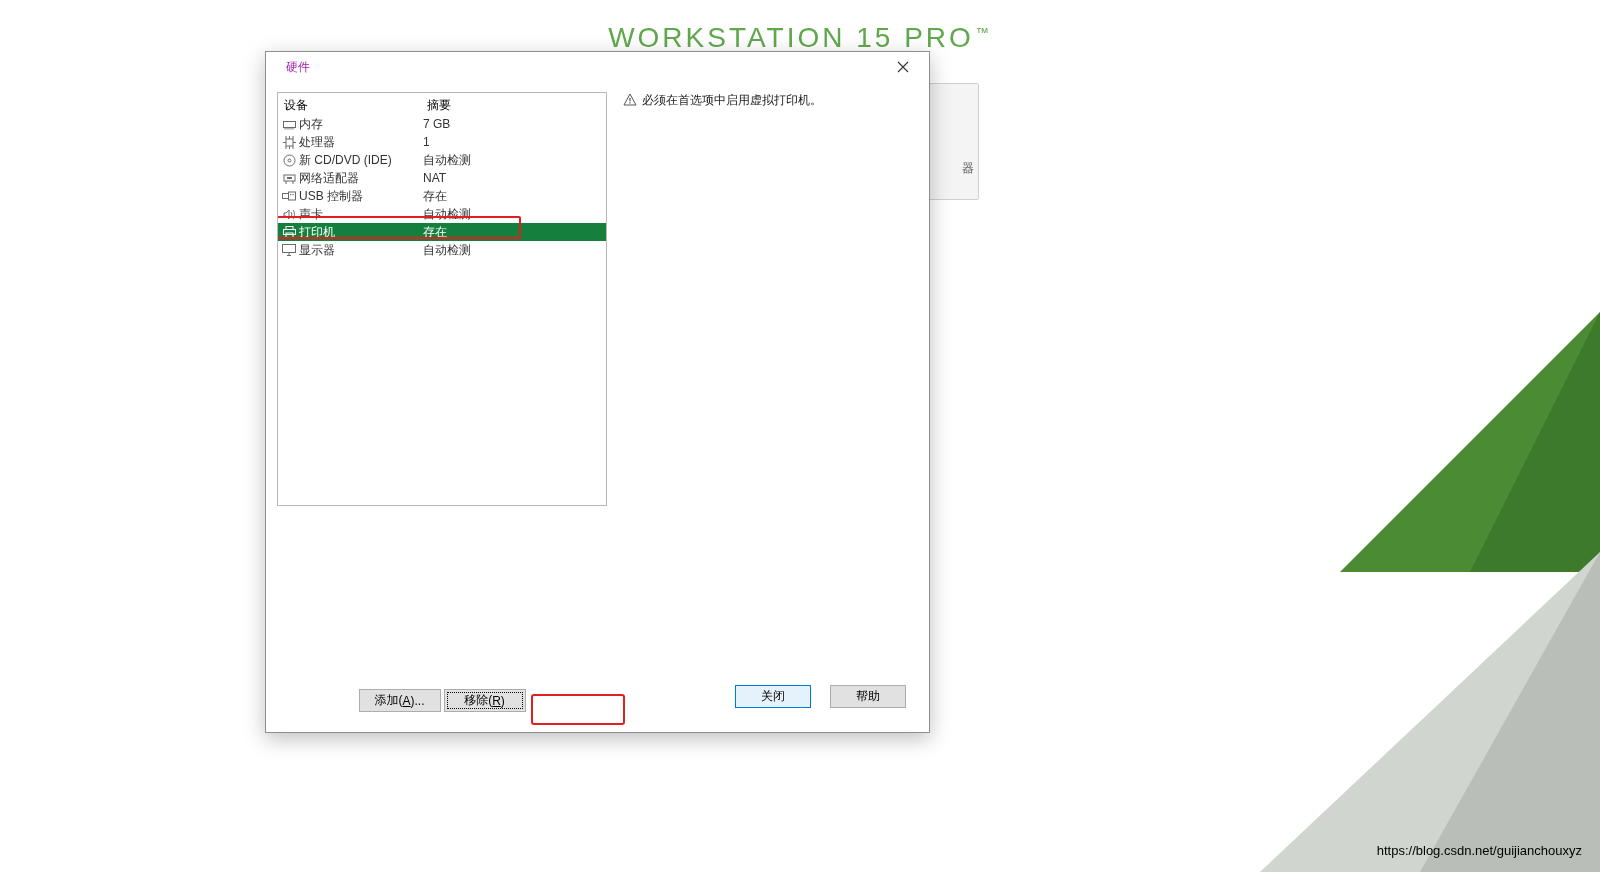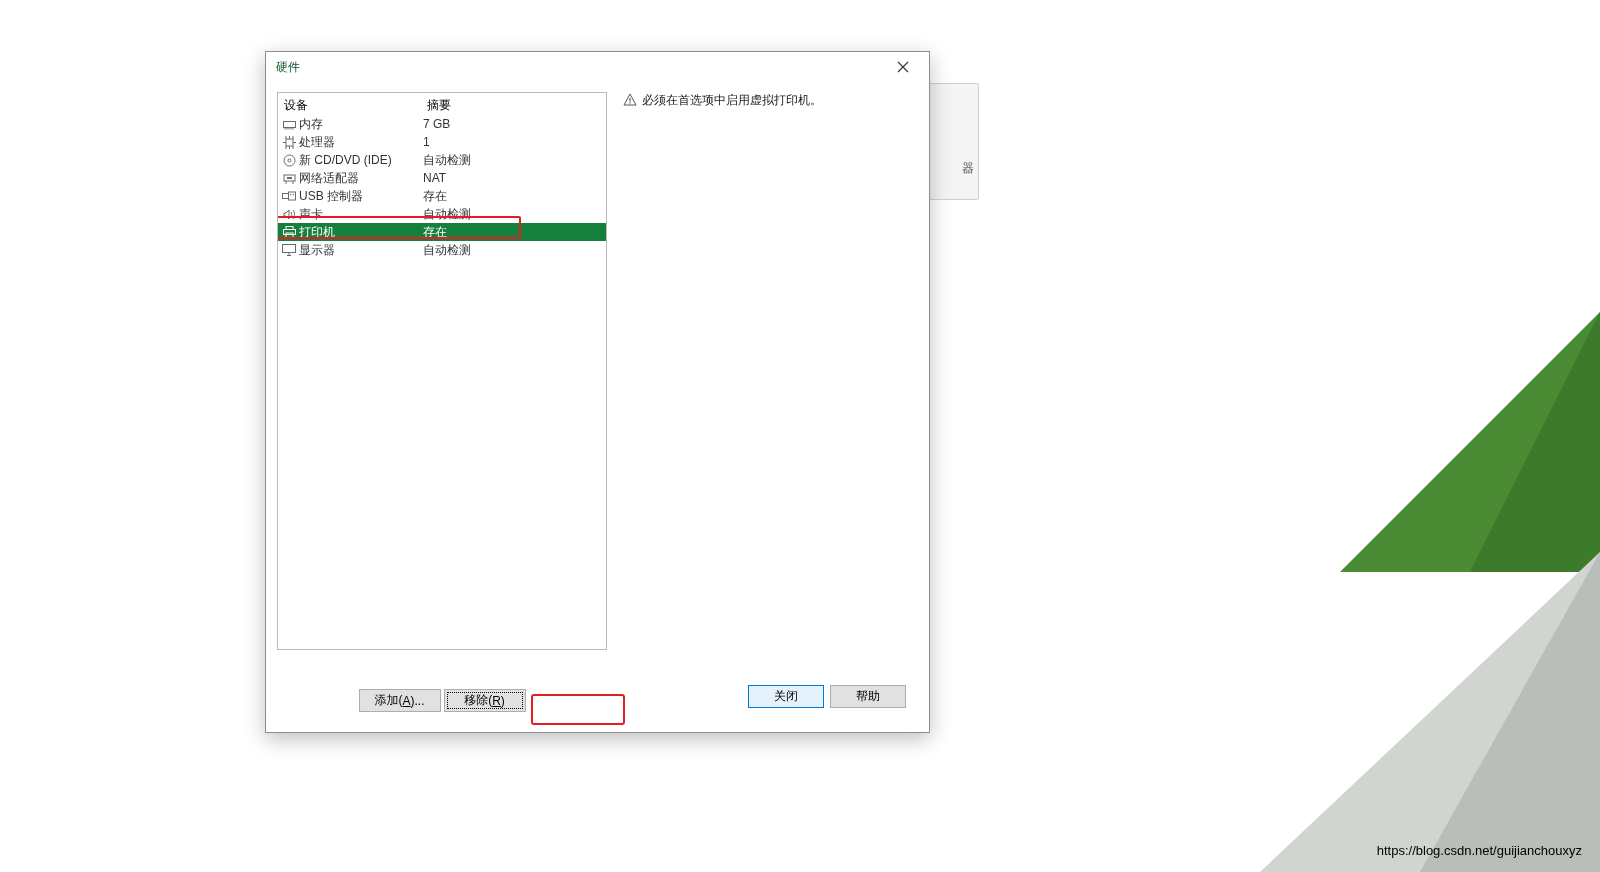--- a/index.html
+++ b/index.html
@@ -10,29 +10,29 @@
   .bg-title .tm { font-size: 13px; vertical-align: super; margin-left: 2px; }
 
   .bg-panel { position: absolute; left: 524px; top: 83px; width: 455px; height: 117px; border: 1px solid #d0d0d0; border-radius: 2px; background: #f4f4f4; }
   .bg-panel .peek { position: absolute; right: 4px; top: 76px; color: #555; }
 
   .bg-art { position: absolute; right: 0; bottom: 0; width: 560px; height: 560px; pointer-events: none; }
 
   .watermark { position: absolute; right: 18px; bottom: 14px; color: #000000; font-size: 13px; font-family: Arial, sans-serif; }
 
   .dialog { position: absolute; left: 265px; top: 51px; width: 665px; height: 682px; background: #fff; border: 1px solid #8e8e8e; box-shadow: 0 6px 20px rgba(0,0,0,0.25); }
-  .titlebar { height: 30px; display: flex; align-items: center; padding: 0 6px 0 10px; font-size: 12px; color: #14532d; }
+  .titlebar { height: 30px; display: flex; align-items: center; padding: 0 6px 0 20px; font-size: 12px; color: #a21caf; }
   .titlebar .spacer { flex: 1; }
   .titlebar .close { width: 40px; height: 28px; display: flex; align-items: center; justify-content: center; }
   .titlebar .close svg { display: block; }
 
   .dialog-body { position: absolute; left: 11px; right: 12px; top: 40px; bottom: 12px; }
 
   .device-pane { position: absolute; left: 0; top: 0; width: 330px; bottom: 0; }
-  .device-list { position: absolute; left: 0; top: 0; right: 0; height: 558px; border: 1px solid #b9b9b9; background: #fff; overflow: hidden; }
+  .device-list { position: absolute; left: 0; top: 0; right: 0; height: 414px; border: 1px solid #b9b9b9; background: #fff; overflow: hidden; }
   .list-header, .row { display: flex; align-items: center; height: 18px; }
   .list-header { height: 22px; padding: 2px 2px 0 2px; }
   .col-dev { width: 143px; padding-left: 2px; display: flex; align-items: center; }
   .col-sum { flex: 1; }
   .list-header .col-dev, .list-header .col-sum { color: #000; padding-left: 4px; }
   .row { padding: 0 2px; color: #333; position: relative; }
   .row .icon { width: 14px; height: 14px; margin-right: 3px; display: inline-flex; align-items: center; justify-content: center; color: #6b6b6b; }
   .row.selected { background: #15803d; color: #fff; }
   .row.selected .icon { color: #fff; }
   .row .col-sum { color: inherit; }
@@ -43,29 +43,32 @@
   .win-btn { height: 23px; min-width: 82px; padding: 0 12px; background: #e1e1e1; border: 1px solid #adadad; font-size: 12px; display: inline-flex; align-items: center; justify-content: center; cursor: default; }
   .win-btn.focus { outline: 1px dotted #000; outline-offset: -4px; text-align: right; }
   .win-btn.primary { border-color: #0078d7; background: #e5f1fb; }
   .hl-remove { position: absolute; border: 2px solid #e02020; border-radius: 3px; pointer-events: none; z-index: 5; left: 254px; bottom: -5px; width: 94px; height: 31px; }
 
   .detail-pane { position: absolute; left: 346px; right: 0; top: 0; bottom: 42px; }
   .detail-msg { display: flex; align-items: flex-start; gap: 5px; padding-top: 0; }
   .detail-msg .warn-icon { width: 14px; height: 14px; margin-top: 1px; display: inline-flex; align-items: center; justify-content: center; }
   .detail-msg .text { font-size: 12px; color: #222; }
 
-  .footer { position: absolute; right: 11px; bottom: 12px; display: flex; gap: 6px; }
+  .footer { position: absolute; right: 11px; bottom: 12px; display: flex; gap: 19px; }
 
   u.ak { text-decoration: underline; }
 </style>
 </head>
 <body>
 
 <div class="page">
 
+  <div class="bg-title">
+    <span>WORKSTATION 15 </span><span>PRO</span><span class="tm">™</span>
+  </div>
   <div class="bg-panel">
     <span class="peek">器</span>
   </div>
 
   <svg class="bg-art" viewBox="0 0 560 560">
     <polygon points="560,0 560,260 300,260" fill="#4a8b34"></polygon>
     <polygon points="560,0 560,260 430,260" fill="#3e7a2b"></polygon>
     <polygon points="560,240 560,560 220,560" fill="#d0d5d0"></polygon>
     <polygon points="560,240 560,560 380,560" fill="#b9bfb8"></polygon>
   </svg>

